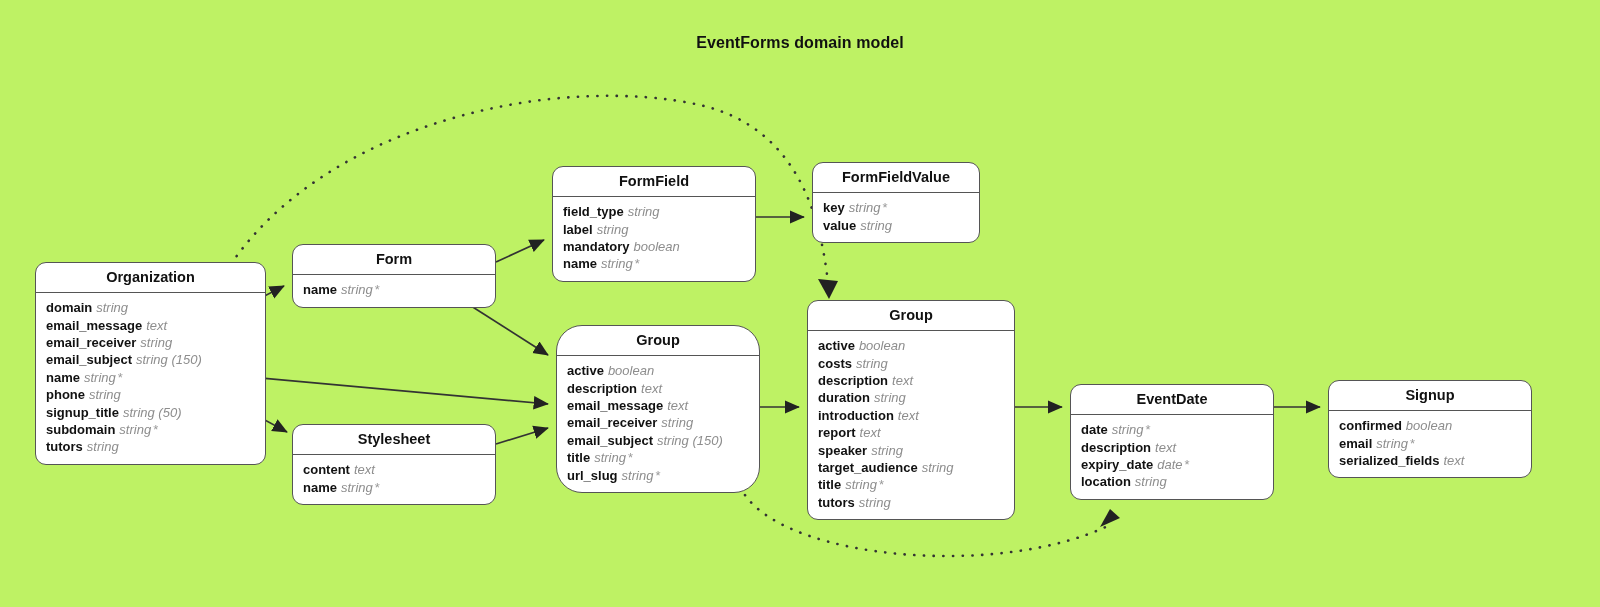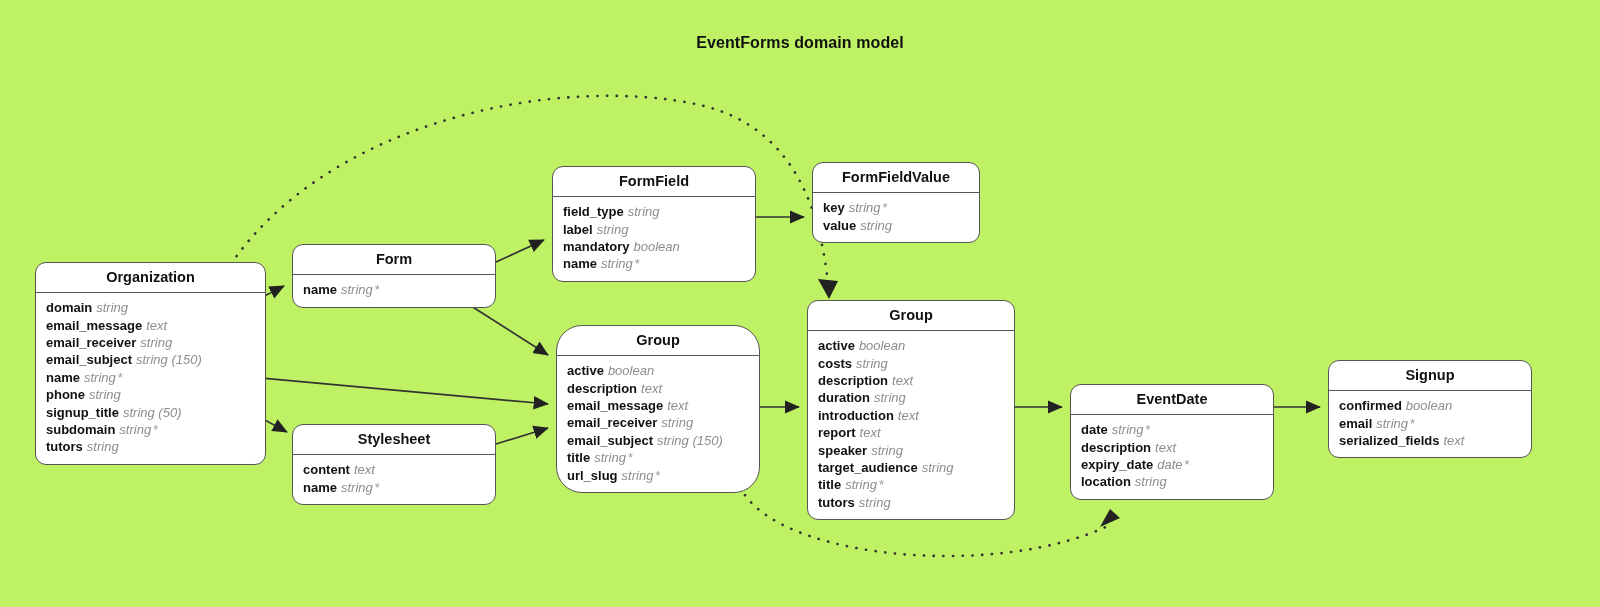--- a/index.html
+++ b/index.html
@@ -204,21 +204,21 @@
       </div>
       <div class="entity" style="left: 1070px; top: 348px; width: 204px; margin-top: 36px;">
         <div class="entity-title">EventDate</div>
         <div class="entity-attrs">
           <div class="attr"><span class="aname">date</span><span class="atype">string</span><span class="areq">*</span></div>
           <div class="attr"><span class="aname">description</span><span class="atype">text</span></div>
           <div class="attr"><span class="aname">expiry_date</span><span class="atype">date</span><span class="areq">*</span></div>
           <div class="attr"><span class="aname">location</span><span class="atype">string</span></div>
         </div>
       </div>
-      <div class="entity" style="left: 1328px; top: 360px; width: 204px;">
+      <div class="entity" style="left: 1328px; top: 380px; width: 204px;">
         <div class="entity-title">Signup</div>
         <div class="entity-attrs">
           <div class="attr"><span class="aname">confirmed</span><span class="atype">boolean</span></div>
           <div class="attr"><span class="aname">email</span><span class="atype">string</span><span class="areq">*</span></div>
           <div class="attr"><span class="aname">serialized_fields</span><span class="atype">text</span></div>
         </div>
       </div>
     </div>
 
 </div>

